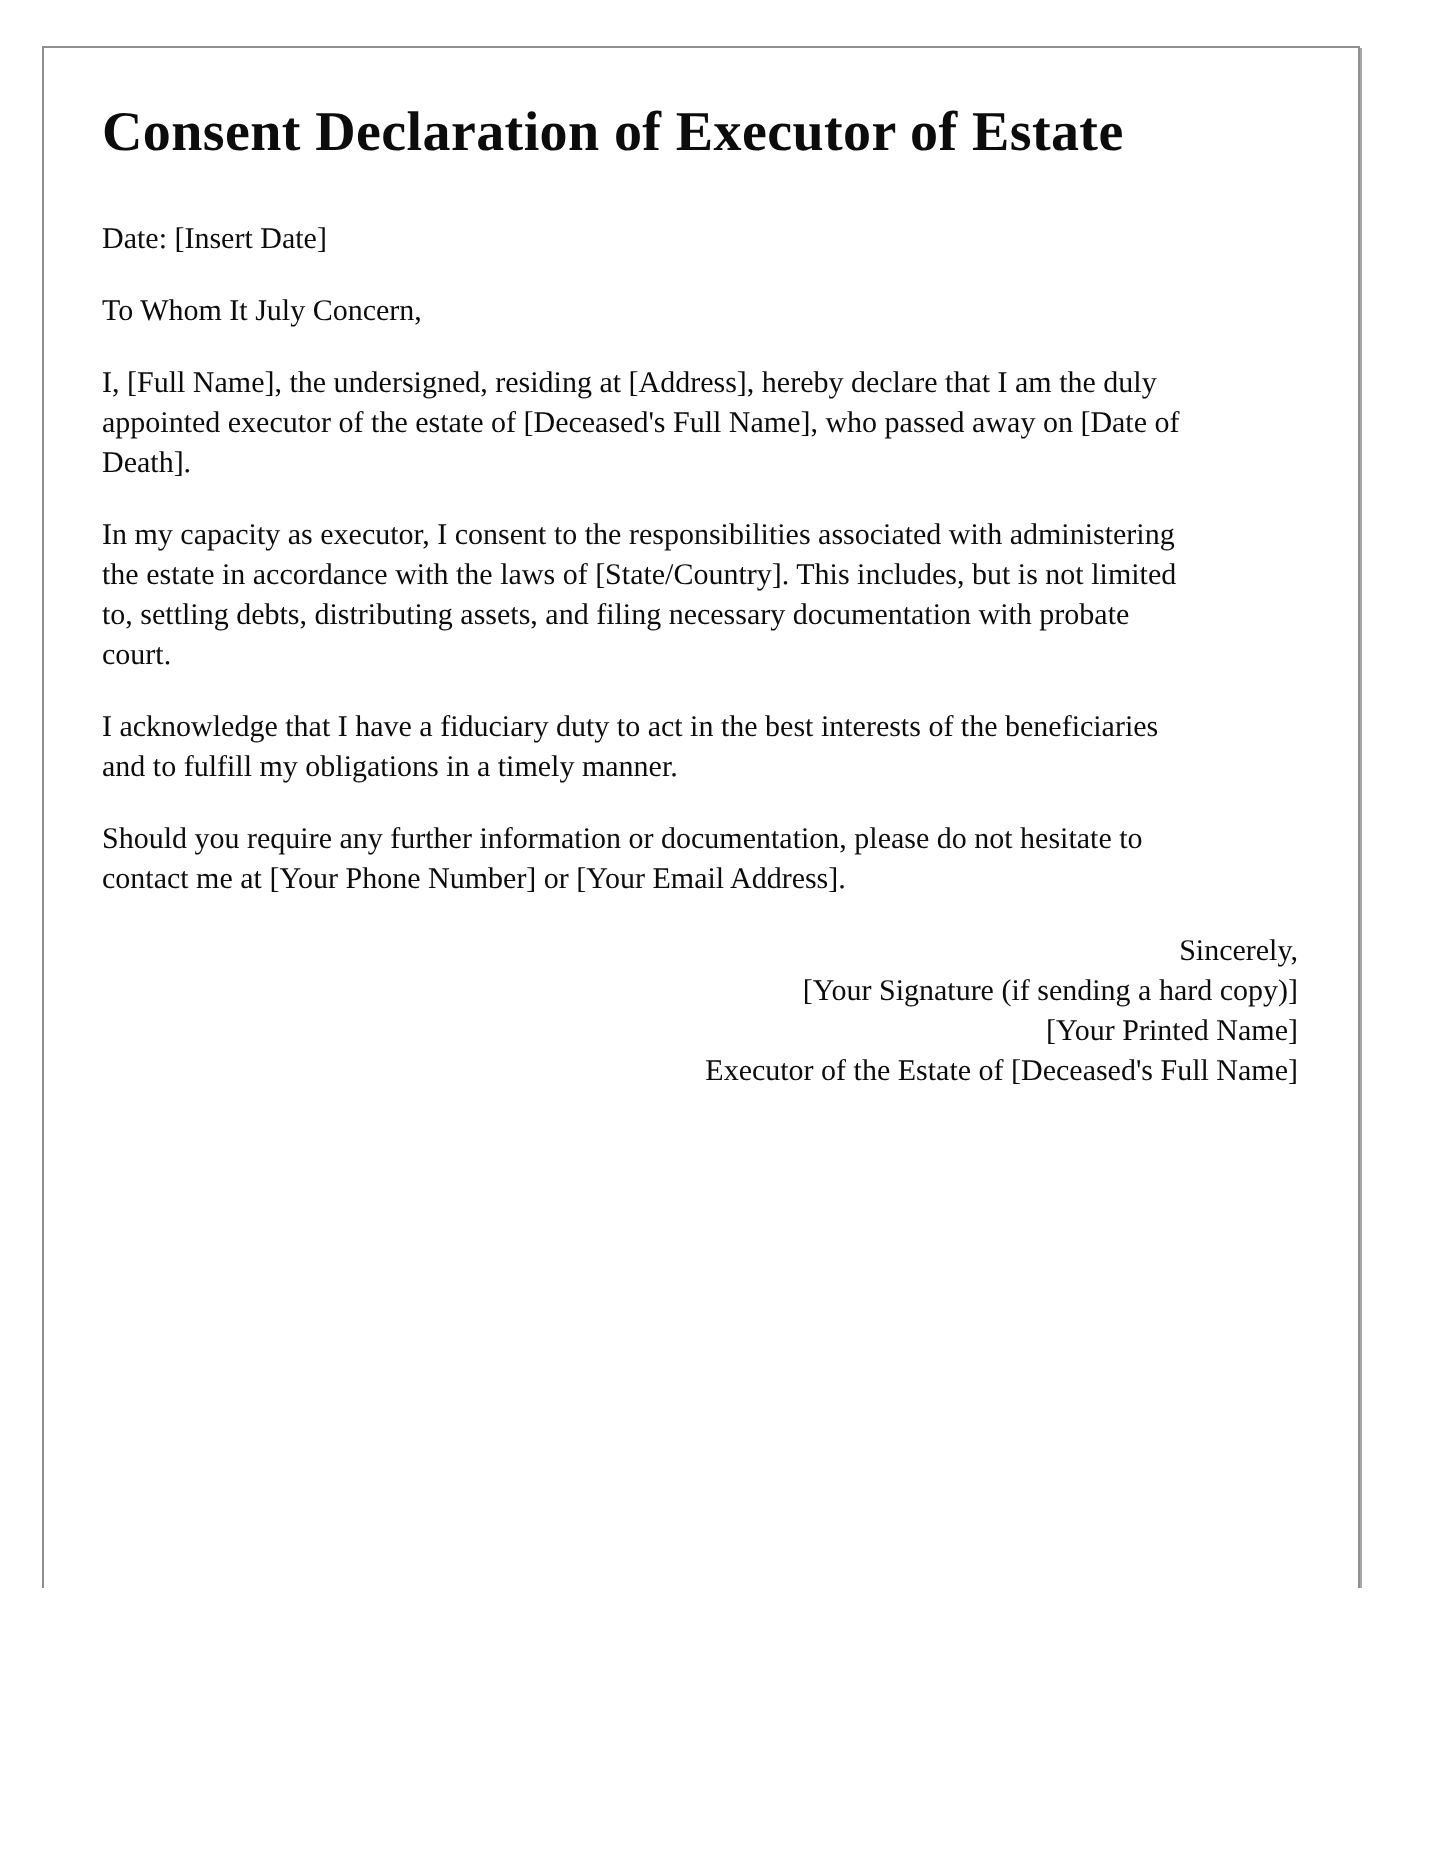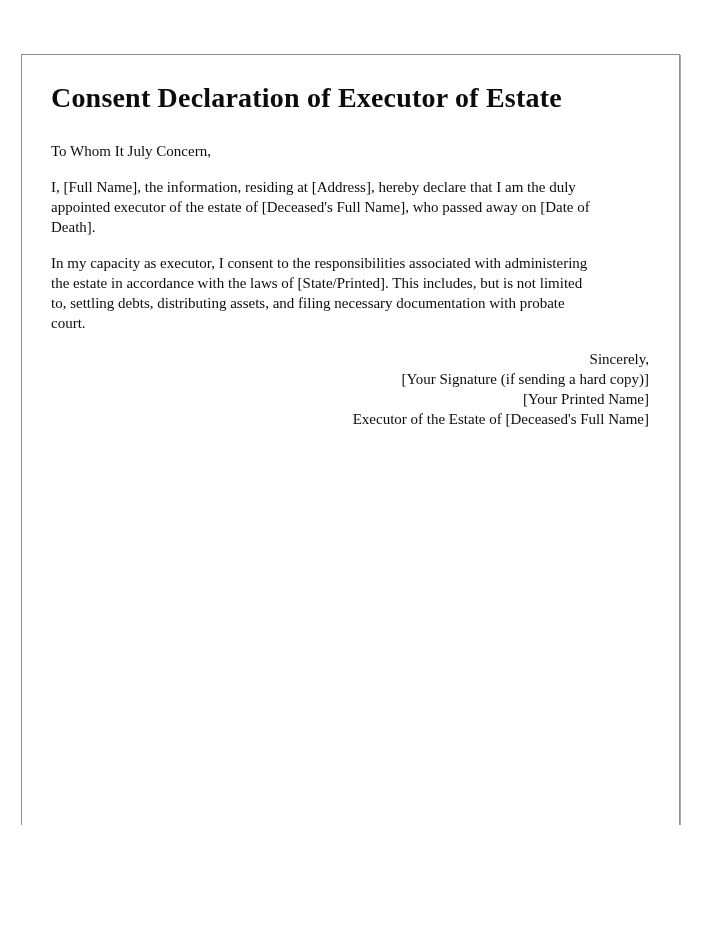--- a/index.html
+++ b/index.html
@@ -8,21 +8,20 @@
     background: #ffffff;
   }
   .canvas {
     position: relative;
     width: 720px;
     height: 794px;
     background: #ffffff;
     overflow: hidden;
     font-family: "Liberation Serif", "DejaVu Serif", serif;
     color: #0c0c0c;
-    margin-top: 31px;
   }
   .page {
     position: absolute;
     left: 21px;
     top: 23px;
     width: 659px;
     height: 879px;
     box-sizing: border-box;
     background: #ffffff;
     border: 1px solid #8f8f8f;
@@ -52,33 +51,38 @@
   }
 </style>
 </head>
 <body>
 
 <div class="canvas">
   <div class="page">
 
     <h1 class="doc-title" data-bind="letter.title">Consent Declaration of Executor of Estate</h1>
 
+    <p class="line-block" data-bind="letter.date_line">Date: [Insert Date]</p>
 
     <p class="line-block" data-bind="letter.salutation">To Whom It July Concern,</p>
 
-    <p class="para" data-bind-lines="letter.paragraphs.0.lines">I, [Full Name], the information, residing at [Address], hereby declare that I am the duly
+    <p class="para" data-bind-lines="letter.paragraphs.0.lines">I, [Full Name], the undersigned, residing at [Address], hereby declare that I am the duly
 appointed executor of the estate of [Deceased's Full Name], who passed away on [Date of
 Death].</p>
 
     <p class="para" data-bind-lines="letter.paragraphs.1.lines">In my capacity as executor, I consent to the responsibilities associated with administering
-the estate in accordance with the laws of [State/Printed]. This includes, but is not limited
+the estate in accordance with the laws of [State/Country]. This includes, but is not limited
 to, settling debts, distributing assets, and filing necessary documentation with probate
 court.</p>
 
+    <p class="para" data-bind-lines="letter.paragraphs.2.lines">I acknowledge that I have a fiduciary duty to act in the best interests of the beneficiaries
+and to fulfill my obligations in a timely manner.</p>
 
+    <p class="para" data-bind-lines="letter.paragraphs.3.lines">Should you require any further information or documentation, please do not hesitate to
+contact me at [Your Phone Number] or [Your Email Address].</p>
 
     <p class="para closing" data-bind-lines="letter.closing.lines">Sincerely,
 [Your Signature (if sending a hard copy)]
 [Your Printed Name]
 Executor of the Estate of [Deceased's Full Name]</p>
 
   </div>
 </div>
 
 </body></html>

